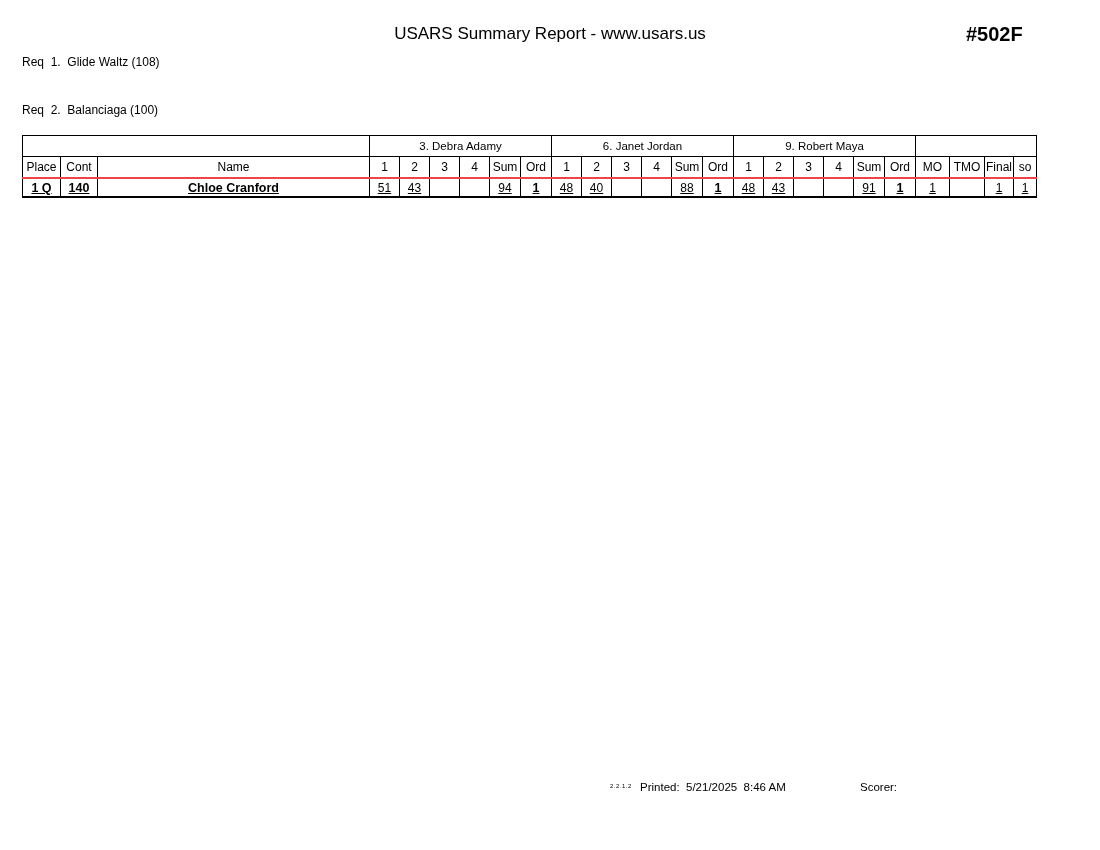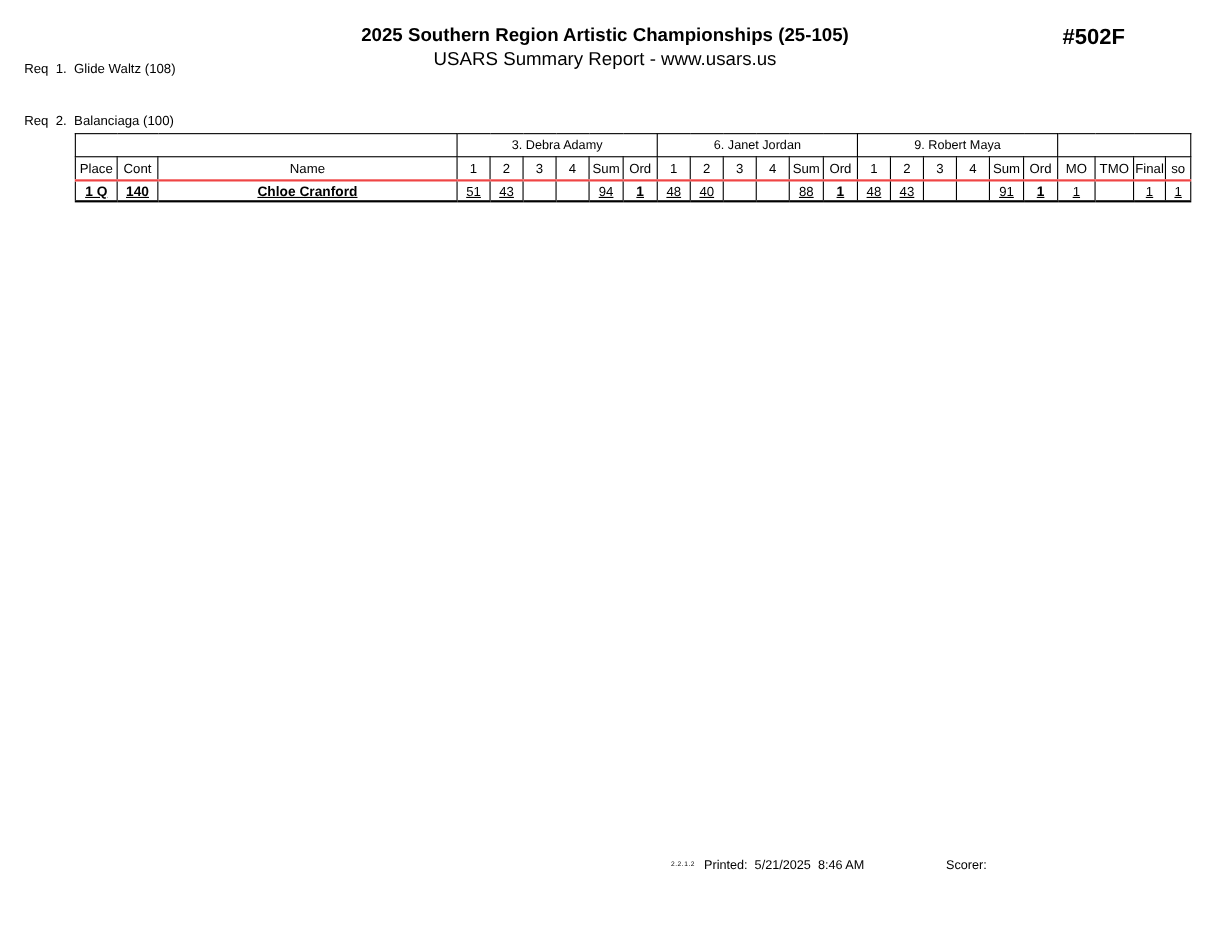--- a/index.html
+++ b/index.html
@@ -14,21 +14,21 @@
   
   #req-block { left: 22px; top: 22px; font-size: 12px; line-height: 16px; white-space: pre; }
   #header-center { left: 0; top: 22px; width: 1100px; text-align: center; }
   #title-line   { font-size: 17px; font-weight: bold; line-height: 20px; }
   #venue-line   { font-size: 14px; line-height: 18px; }
   #event-line   { font-size: 19px; font-weight: bold; line-height: 25px; }
   #report-line  { font-size: 17px; line-height: 23px; text-align: center; }
   #event-number { left: 966px; top: 23px; font-size: 20px; font-weight: bold; }
 
   
-  #results-table-wrap { left: 22px; top: 121px; margin-left: 46px; }
+  #results-table-wrap { left: 22px; top: 135px; }
   table.results {
     border-collapse: collapse; table-layout: fixed;
     font-size: 12px; color: #000;
   }
   table.results td {
     border: 1px solid #000;
     text-align: center; vertical-align: middle;
     padding: 0 1px; overflow: hidden; white-space: nowrap;
   }
   tr.judge-row td   { height: 20px; }
@@ -47,21 +47,20 @@
 </style>
 </head>
 <body>
 
 <div class="abs" id="req-block">
   <div>Req  1.  Glide Waltz (108)</div>
   <div>Req  2.  Balanciaga (100)</div>
 </div>
 
 <div class="abs" id="header-center">
-  <div id="title-line">2025 Southern Region Artistic Championships (25-105)</div>
   <div id="report-line">USARS Summary Report - www.usars.us</div>
 </div>
 
 <div class="abs" id="event-number">#502F</div>
 
 <div class="abs" id="results-table-wrap">
   <table class="results">
     <colgroup>
       <col style="width:38px">
         <col style="width:37px">

